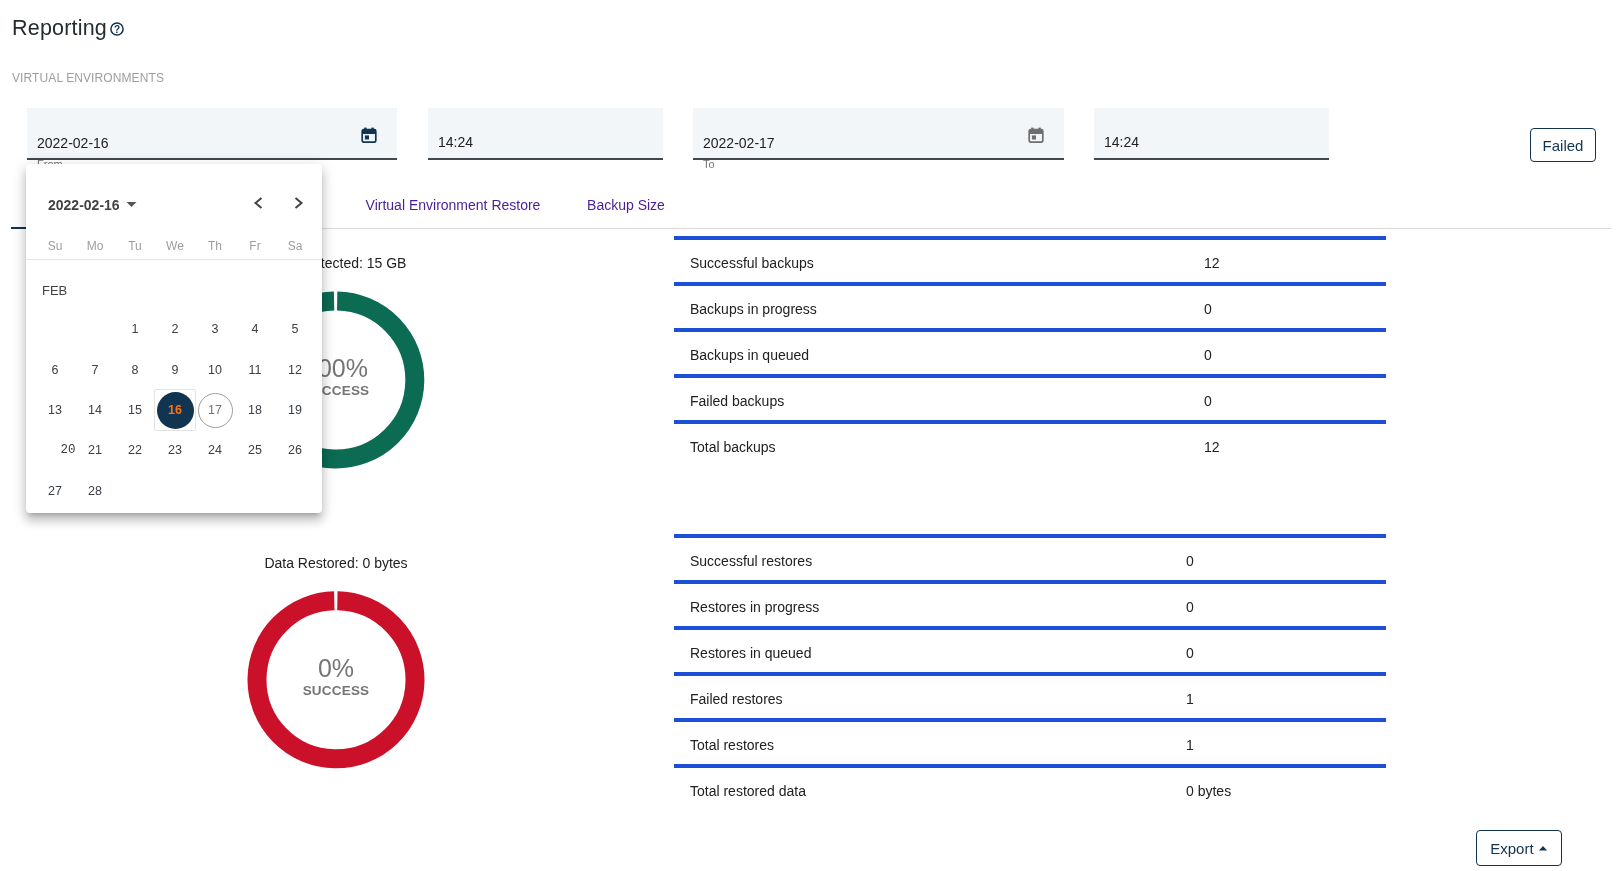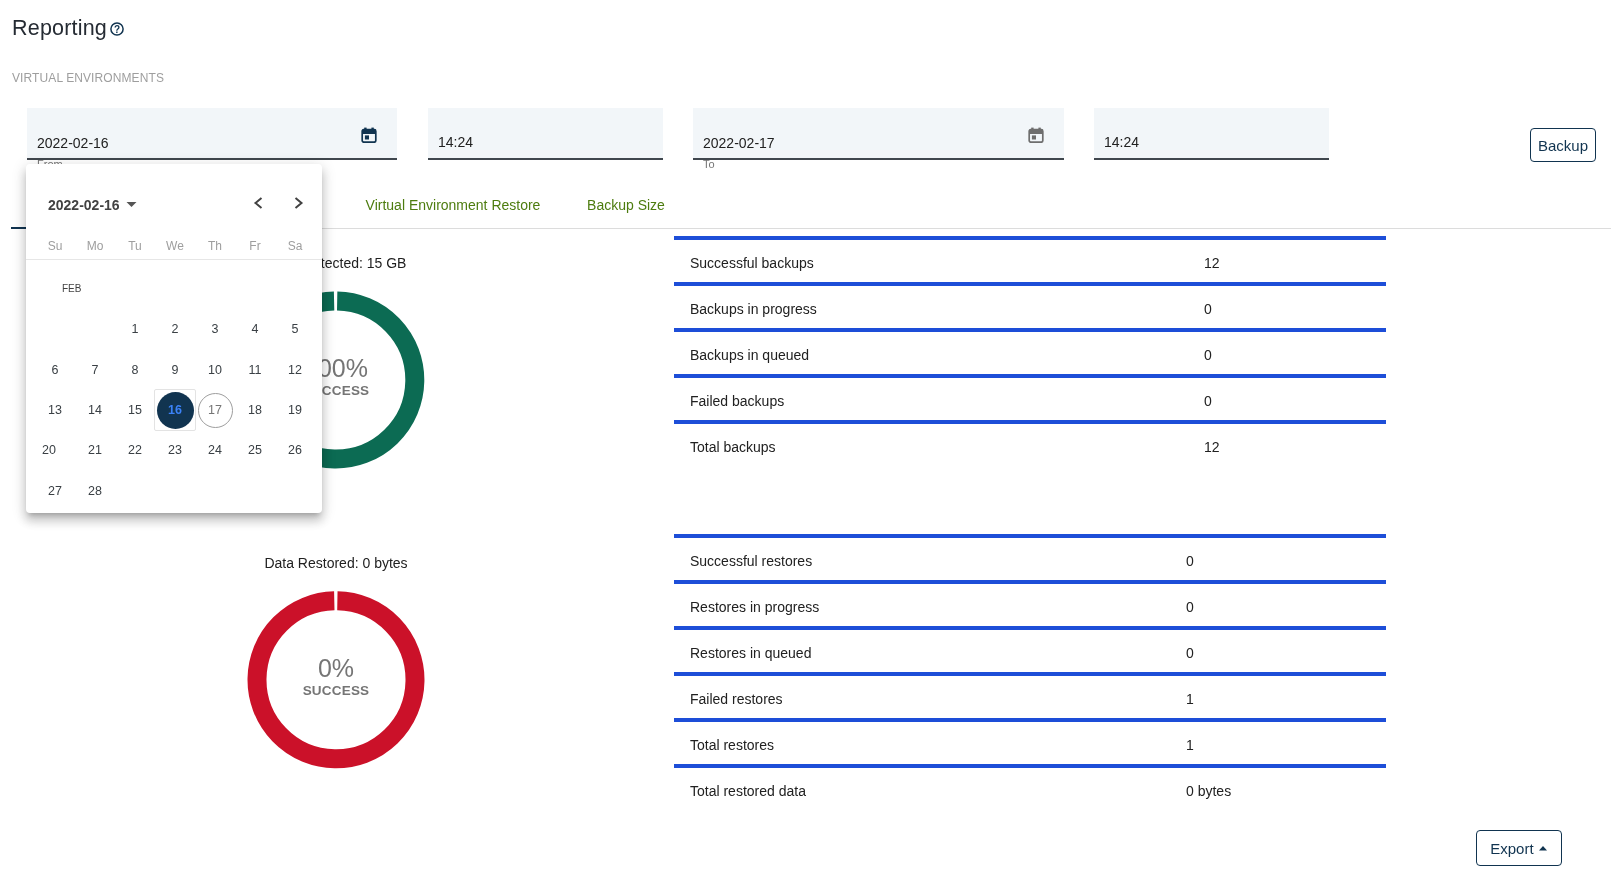--- a/index.html
+++ b/index.html
@@ -18,21 +18,21 @@
   .ftime  { position:absolute; left:10px; top:26px; font-size:14px; color:#212121; }
   .calicon { position:absolute; top:19px; }
 
   
   .btn { border:1.5px solid #113450; border-radius:4px; color:#113450; font-size:15px; font-weight:500;
          display:flex; align-items:center; justify-content:center; background:#fff; }
 
   
   #tabline { left:11px; top:228px; width:1600px; height:1.2px; background:#dcdcdc; }
   #tabind { left:11px; top:226.5px; width:300px; height:2.5px; background:#113450; }
-  .tab { top:197px; font-size:14px; font-weight:500; color:#4d7c0f; }
+  .tab { top:197px; font-size:14px; font-weight:500; color:#4c1d95; }
 
   
   .rtable { left:674px; width:712px; }
   .rrow { height:46px; border-top:4px solid #1d4ed8; position:relative; }
   .rlab { position:absolute; left:16px; top:15px; font-size:14px; color:#212121; }
   .rval { position:absolute; top:15px; font-size:14px; color:#212121; }
   .t1 .rval { left:530px; }
   .t2 .rval { left:512px; }
 
   
@@ -40,21 +40,21 @@
   .cpct { font-size:25px; color:#757575; width:200px; text-align:center; }
   .csub { font-size:13.5px; font-weight:bold; color:#757575; width:200px; text-align:center; letter-spacing:0.2px; }
 
   
   #popup { left:26px; top:164px; width:296px; height:349px; background:#fff; border-radius:4px; z-index:10;
            box-shadow:0 5px 5px -3px rgba(0,0,0,.2), 0 8px 10px 1px rgba(0,0,0,.14), 0 3px 14px 2px rgba(0,0,0,.12); }
   #popup * { position:absolute; }
   .phead { left:22px; top:33px; font-size:14px; font-weight:bold; color:#424242; }
   .pdivider { left:0; top:95px; width:296px; height:1px; background:#e6e6e6; }
   .wd { width:40px; text-align:center; top:74.5px; font-size:12px; color:#9e9e9e; }
-  .feb { left:36px; top:118.5px; font-size:10px; color:#424242; }
+  .feb { left:16px; top:118.5px; font-size:13px; color:#424242; }
   .day { width:40px; height:40px; line-height:40px; text-align:center; font-size:12.5px; color:#3a4045; }
 </style>
 </head>
 <body>
 <div id="title" class="abs">Reporting</div>
 <svg class="abs" style="left:110px; top:22px;" width="14" height="14" viewBox="0 0 14 14">
   <circle cx="7" cy="7" r="6.1" fill="none" stroke="#113450" stroke-width="1.5"></circle>
   <text x="7" y="10.6" font-size="10" font-weight="bold" fill="#113450" text-anchor="middle" font-family="Liberation Sans">?</text>
 </svg>
 <div id="subtitle" class="abs">VIRTUAL ENVIRONMENTS</div>
@@ -81,21 +81,21 @@
     <rect x="10.4" y="0.6" width="2.4" height="3.4" fill="#6e6e6e"></rect>
     <rect x="1.2" y="2.6" width="13.6" height="12.6" rx="1.6" fill="none" stroke="#6e6e6e" stroke-width="1.7"></rect>
     <rect x="1.2" y="2.6" width="13.6" height="4.4" fill="#6e6e6e"></rect>
     <rect x="3.9" y="8.4" width="4.1" height="4.1" fill="#6e6e6e"></rect>
   </svg>
 </div>
 <div class="field abs" style="left:1094px; width:235px;">
   <div class="ftime">14:24</div>
 </div>
 
-<div class="btn abs" style="left:1530px; top:128px; width:66px; height:34px;">Backup</div>
+<div class="btn abs" style="left:1530px; top:128px; width:66px; height:34px;">Failed</div>
 
 <div id="tabline" class="abs"></div>
 <div id="tabind" class="abs"></div>
 <div class="tab abs" style="left:353px; width:200px; text-align:center;">Virtual Environment Restore</div>
 <div class="tab abs" style="left:565px; width:122px; text-align:center;">Backup Size</div>
 
 <div class="ctitle abs" style="left:136px; top:254.5px;">Data Protected: 15 GB</div>
 <svg class="abs" style="left:246px; top:290px;" width="180" height="180" viewBox="0 0 180 180">
   <circle cx="89.8" cy="90" r="79" fill="none" stroke="#0c6b53" stroke-width="19" stroke-dasharray="492.4 4" transform="rotate(-89 89.8 90)"></circle>
 </svg>
@@ -194,25 +194,25 @@
   <div class="day" style="left:49px; top:186px;">7</div>
   <div class="day" style="left:89px; top:186px;">8</div>
   <div class="day" style="left:129px; top:186px;">9</div>
   <div class="day" style="left:169px; top:186px;">10</div>
   <div class="day" style="left:209px; top:186px;">11</div>
   <div class="day" style="left:249px; top:186px;">12</div>
   <div class="day" style="left:9px; top:226px;">13</div>
   <div class="day" style="left:49px; top:226px;">14</div>
   <div class="day" style="left:89px; top:226px;">15</div>
   <div style="left:128px; top:225px; width:42px; height:42px; border:1px solid #e3e3e3; border-radius:2px;"></div>
-  <div class="day" style="left:130.5px; top:227.5px; width:37px; height:37px; line-height:37px; background:#113450; color:#3b82f6; border-radius:50%; font-weight:bold;">16</div>
+  <div class="day" style="left:130.5px; top:227.5px; width:37px; height:37px; line-height:37px; background:#113450; color:#f97316; border-radius:50%; font-weight:bold;">16</div>
   <div class="day" style="left:171.5px; top:228.5px; width:35px; height:35px; line-height:33px; border:1px solid #9e9e9e; border-radius:50%; color:#757575;">17</div>
   <div class="day" style="left:209px; top:226px;">18</div>
   <div class="day" style="left:249px; top:226px;">19</div>
-  <div class="day" style="left:3px; top:266px;">20</div>
+  <div class="day" style="left:22px; top:266px;font-family:Liberation Mono, monospace;">20</div>
   <div class="day" style="left:49px; top:266px;">21</div>
   <div class="day" style="left:89px; top:266px;">22</div>
   <div class="day" style="left:129px; top:266px;">23</div>
   <div class="day" style="left:169px; top:266px;">24</div>
   <div class="day" style="left:209px; top:266px;">25</div>
   <div class="day" style="left:249px; top:266px;">26</div>
   <div class="day" style="left:9px; top:306.5px;">27</div>
   <div class="day" style="left:49px; top:306.5px;">28</div>
 </div>
 

